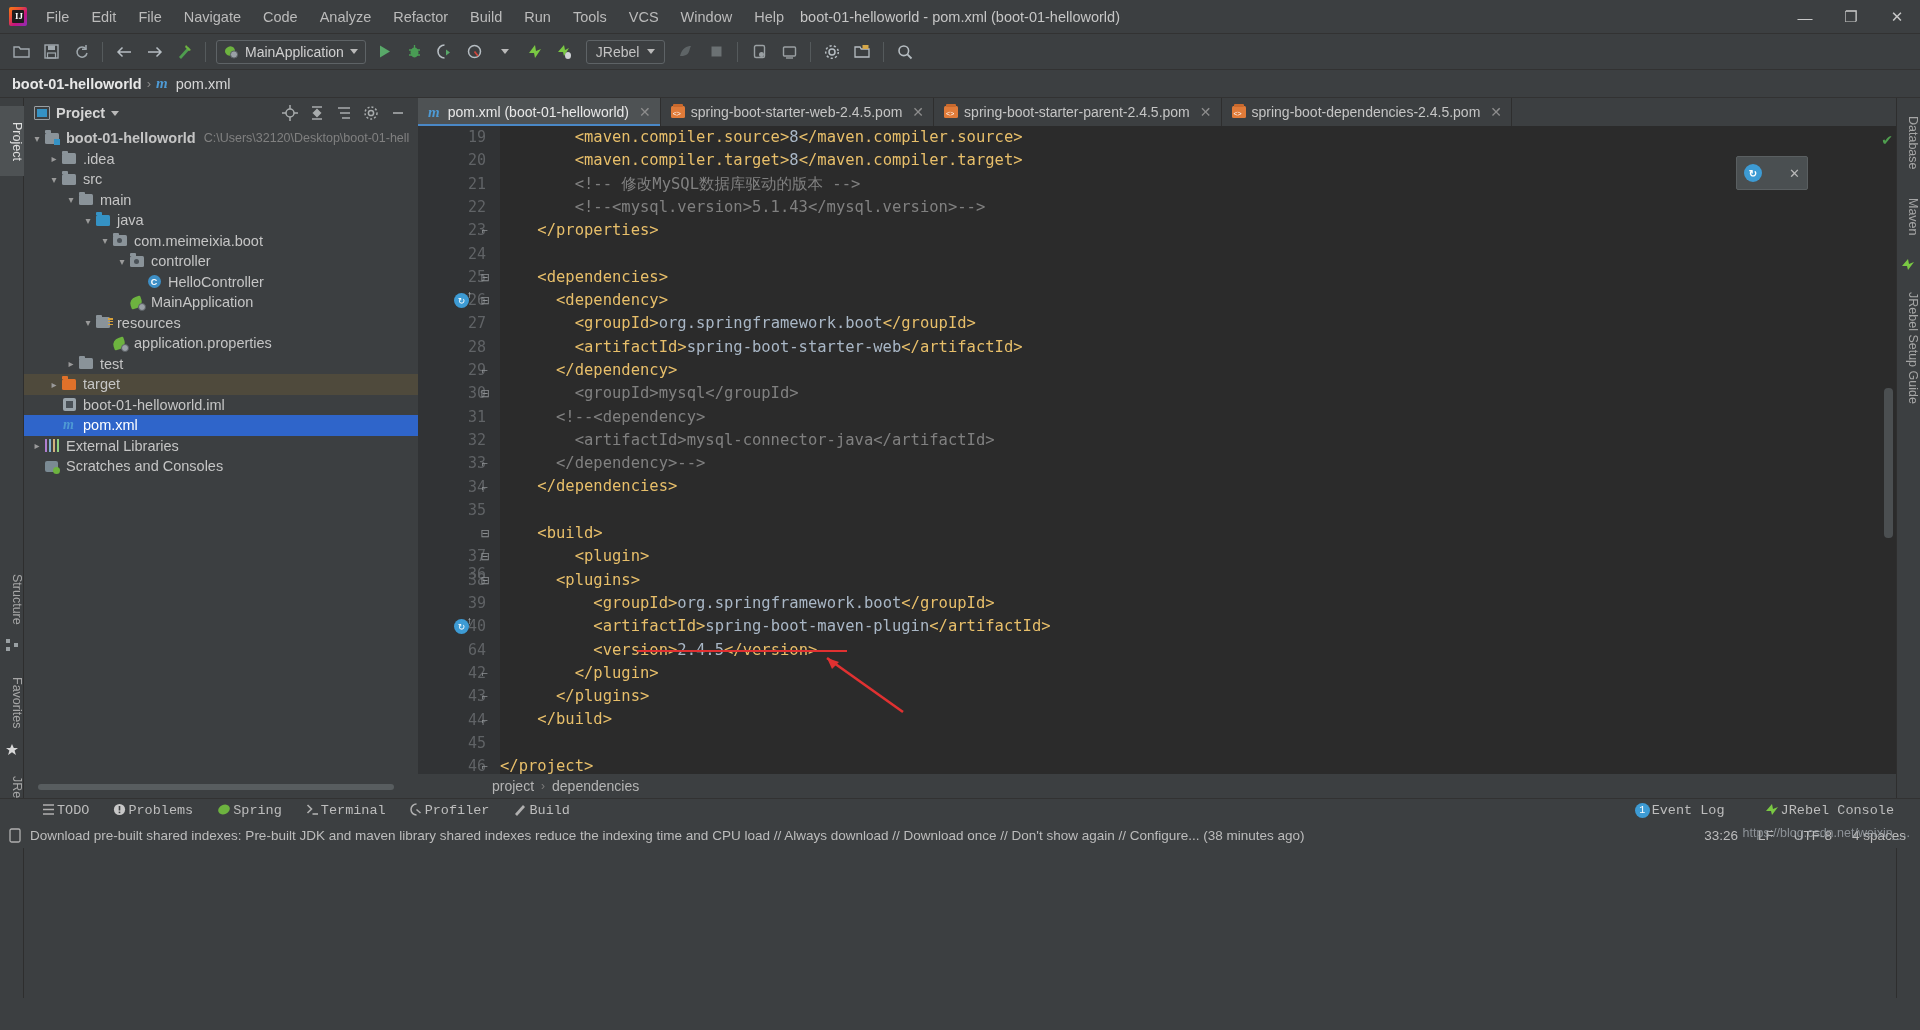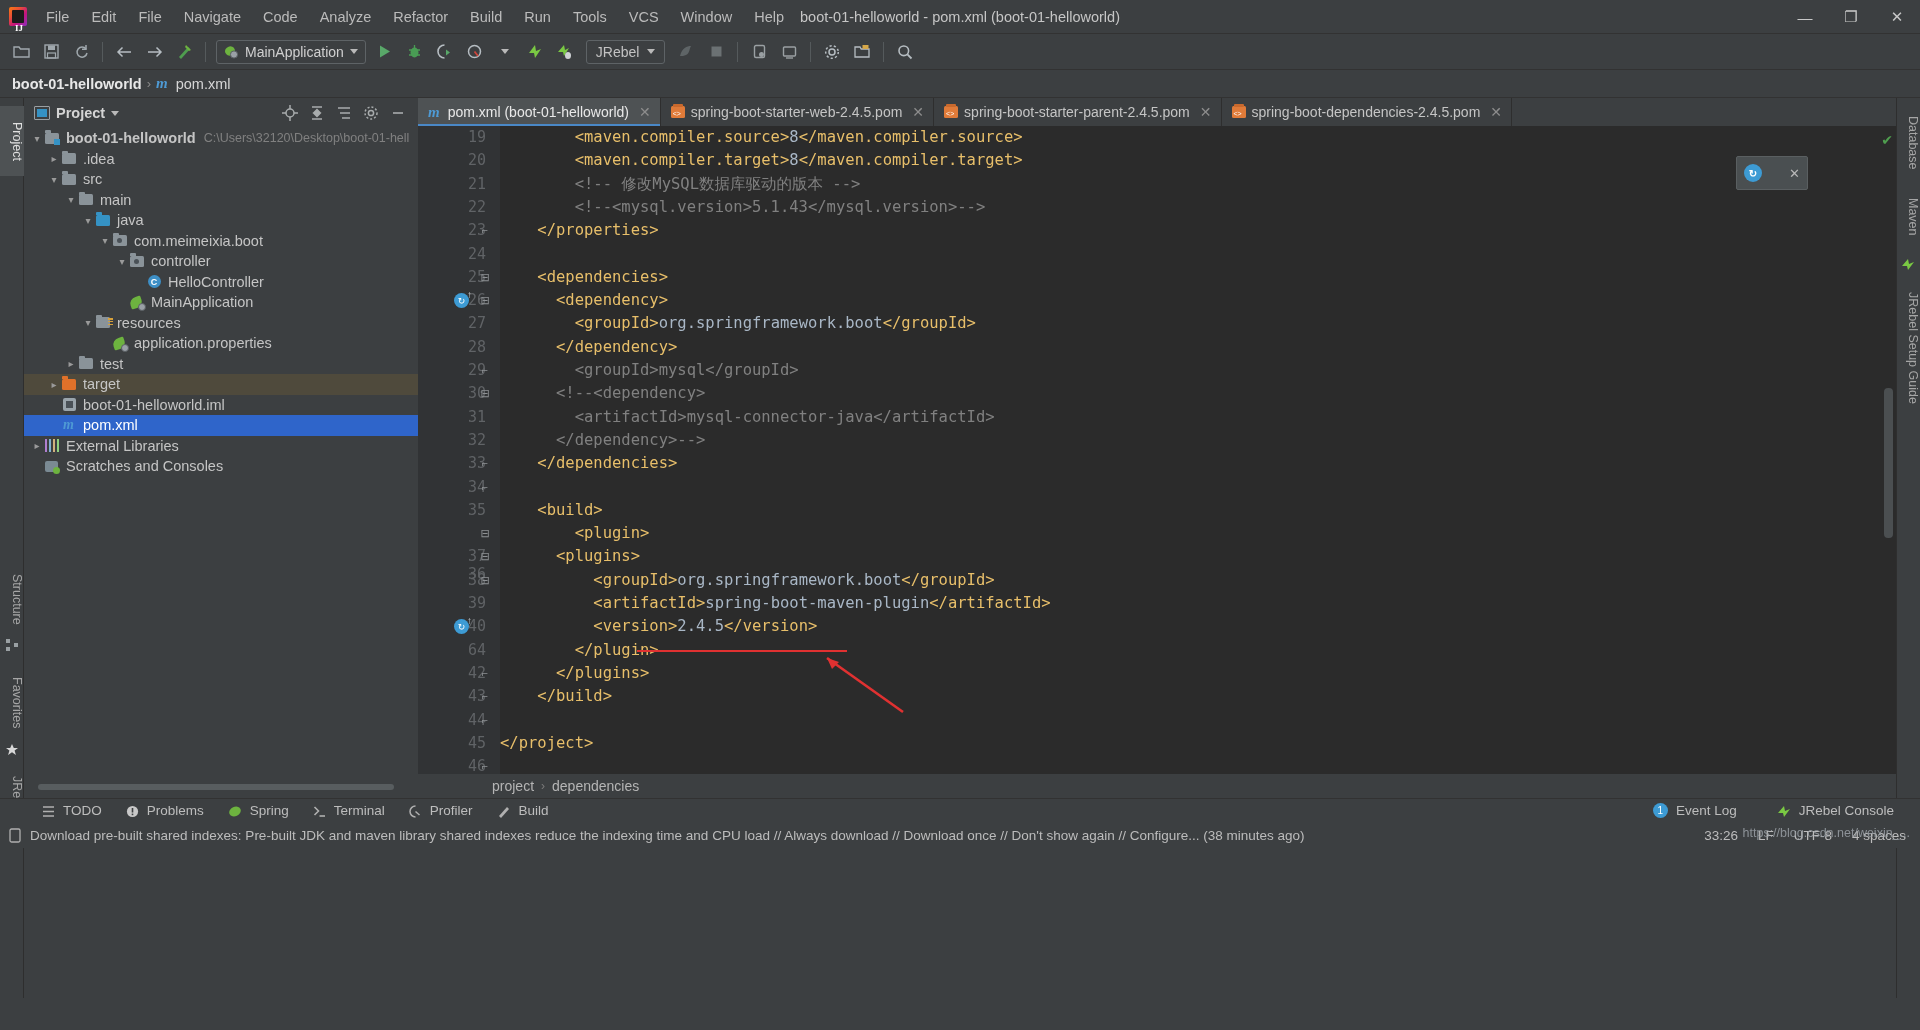--- a/index.html
+++ b/index.html
@@ -15,21 +15,21 @@
   .titlebar{
     position:absolute; left:0; top:0; width:1920px; height:34px;
     background:#3c3f41; display:flex; align-items:center;
     border-bottom:1px solid #323232;
   }
   .ij-logo{ width:22px;height:22px;margin-left:7px;margin-right:6px;position:relative;flex:none;}
   .ij-logo .sq{position:absolute;left:2px;top:1px;width:18px;height:19px;
     background:linear-gradient(135deg,#f97a12 0%,#e94f35 32%,#c4147f 62%,#8c2fbb 100%);
     border-radius:2px;}
   .ij-logo .inner{position:absolute;left:5px;top:4px;width:12px;height:13px;background:#1c1c1c;border-radius:1px;}
-  .ij-logo .j{position:absolute;left:8px;top:5px;color:#fff;font-size:9px;font-weight:bold;font-family:"Liberation Serif",serif;margin-top:12px;}
+  .ij-logo .j{position:absolute;left:8px;top:5px;color:#fff;font-size:9px;font-weight:bold;font-family:"Liberation Serif",serif;}
   .menubar{ display:flex; align-items:center; height:30px; }
   .menu-item{
     color:#bbbbbb; font-size:14.5px; padding:4px 11px; cursor:default;
     white-space:nowrap;
   }
   .win-title{
     position:absolute; left:0; right:0; top:0; height:34px;
     display:flex; align-items:center; justify-content:center;
     color:#c6c6c6; font-size:14.5px; pointer-events:none;
   }
@@ -240,22 +240,22 @@
     font-size:14px; color:#b5b5b5;
   }
   .cb-sep{ color:#7a7a7a; font-size:12px; }
 
   
   .bottombar{
     position:absolute; left:0; top:798px; width:1920px; height:24px;
     background:#3c3f41; display:flex; align-items:center; gap:0px; padding-left:30px;
     border-top:1px solid #323232;
   }
-  .bb-item{ display:flex; align-items:flex-end; gap:8px; color:#bdbdbd; font-size:13.5px;
-    padding:2px 12px; }
+  .bb-item{ display:flex; align-items:flex-start; gap:2px; color:#bdbdbd; font-size:13.5px;
+    padding:2px 12px;font-family:Liberation Mono, monospace; }
   .bb-right{ margin-left:auto; display:flex; align-items:center; gap:16px; padding-right:14px; }
   .evt-badge{ width:15px;height:15px;border-radius:50%;background:#3d9bd4;color:#fff;
     font-size:10px;display:flex;align-items:center;justify-content:center;}
 
   
   .statusbar{
     position:absolute; left:0; top:822px; width:1920px; height:26px;
     background:#3c3f41; display:flex; align-items:center; padding-left:8px; gap:8px;
     color:#bcbcbc; font-size:13.5px;
   }
@@ -743,20 +743,21 @@
     <div class="code-area" id="code">
         <div class="line"><span>        </span><span class="tagc">&lt;maven.compiler.source&gt;</span><span class="txtc">8</span><span class="tagc">&lt;/maven.compiler.source&gt;</span></div>
         <div class="line"><span>        </span><span class="tagc">&lt;maven.compiler.target&gt;</span><span class="txtc">8</span><span class="tagc">&lt;/maven.compiler.target&gt;</span></div>
         <div class="line"><span>        </span><span class="cmtc">&lt;!-- 修改MySQL数据库驱动的版本 --&gt;</span></div>
         <div class="line"><span>        </span><span class="cmtc">&lt;!--&lt;mysql.version&gt;5.1.43&lt;/mysql.version&gt;--&gt;</span></div>
         <div class="line"><span>    </span><span class="tagc">&lt;/properties&gt;</span></div>
         <div class="line"><span></span></div>
         <div class="line"><span>    </span><span class="tagc">&lt;dependencies&gt;</span></div>
         <div class="line"><span>      </span><span class="tagc">&lt;dependency&gt;</span></div>
         <div class="line"><span>        </span><span class="tagc">&lt;groupId&gt;</span><span class="txtc">org.springframework.boot</span><span class="tagc">&lt;/groupId&gt;</span></div>
+        <div class="line"><span>        </span><span class="tagc">&lt;artifactId&gt;</span><span class="txtc">spring-boot-starter-web</span><span class="tagc">&lt;/artifactId&gt;</span></div>
         <div class="line"><span>      </span><span class="tagc">&lt;/dependency&gt;</span></div>
         <div class="line"><span>        </span><span class="cmtc">&lt;groupId&gt;mysql&lt;/groupId&gt;</span></div>
         <div class="line"><span>      </span><span class="cmtc">&lt;!--&lt;dependency&gt;</span></div>
         <div class="line"><span>        </span><span class="cmtc">&lt;artifactId&gt;mysql-connector-java&lt;/artifactId&gt;</span></div>
         <div class="line"><span>      </span><span class="cmtc">&lt;/dependency&gt;--&gt;</span></div>
         <div class="line"><span>    </span><span class="tagc">&lt;/dependencies&gt;</span></div>
         <div class="line"><span></span></div>
         <div class="line"><span>    </span><span class="tagc">&lt;build&gt;</span></div>
         <div class="line"><span>        </span><span class="tagc">&lt;plugin&gt;</span></div>
         <div class="line"><span>      </span><span class="tagc">&lt;plugins&gt;</span></div>

